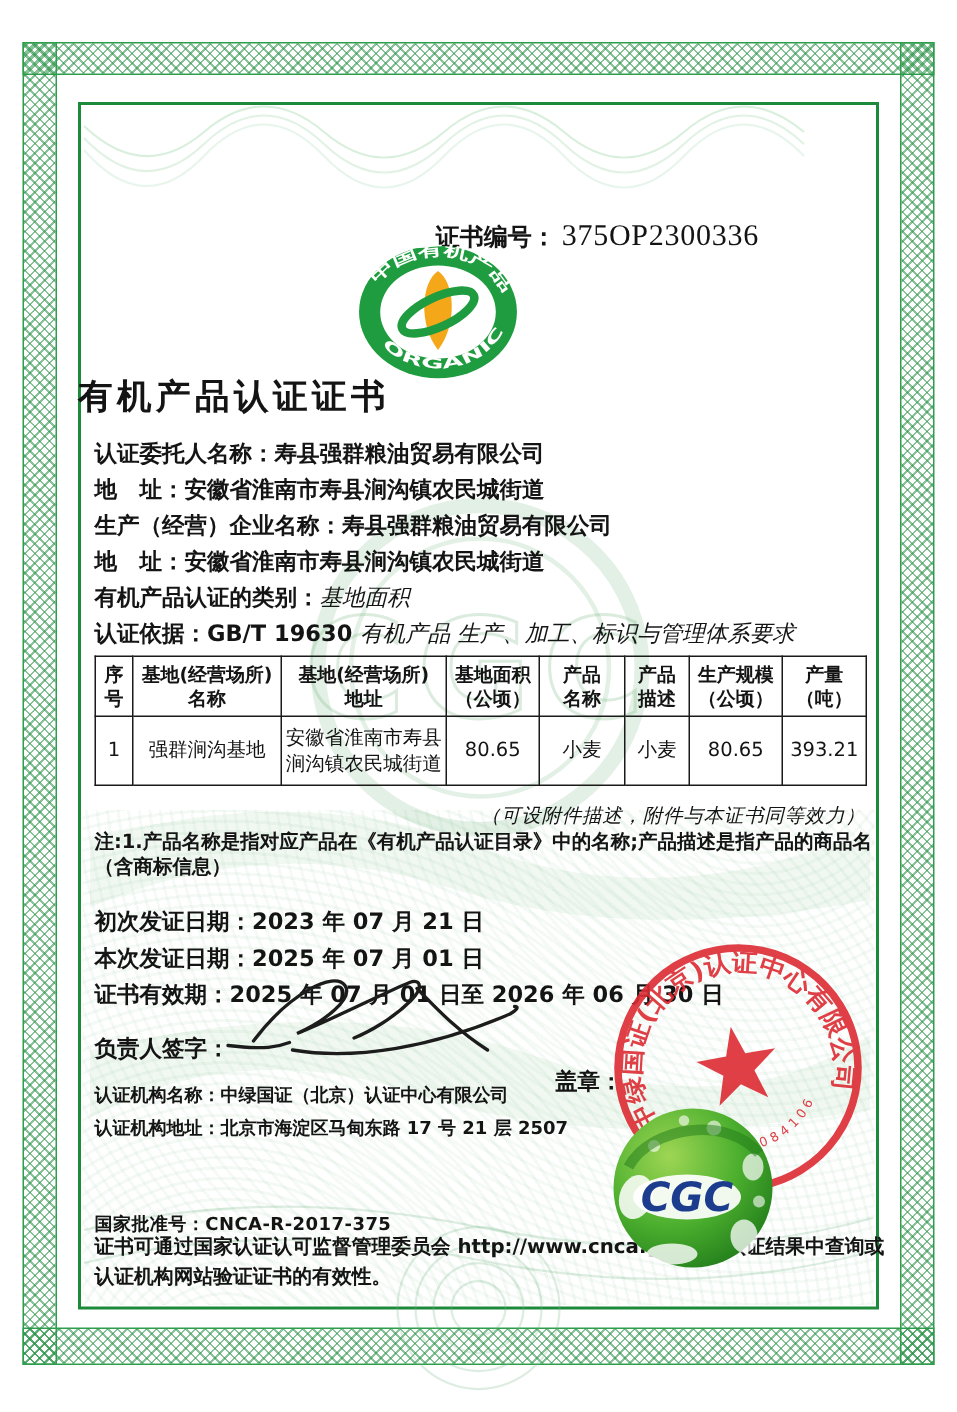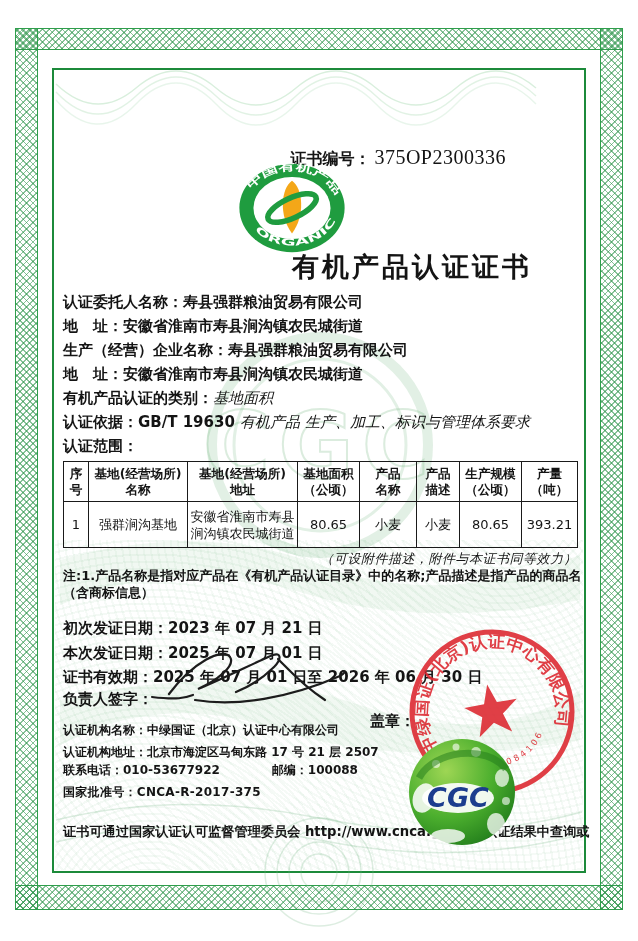--- a/index.html
+++ b/index.html
@@ -34,50 +34,50 @@
 
   
   .content { position:absolute; left:52px; top:68px; width:480px; height:805px; z-index:4; }
 
   .cert-no { position:absolute; top:78px; right:26px; display:flex; align-items:baseline; gap:4px; }
   .cert-no .lab { font-size:16px; font-weight:700; }
   .cert-no .num { font-family:"Liberation Serif","DejaVu Serif",serif; font-size:20px; letter-spacing:.5px;text-align:center; }
 
   .org-logo { position:absolute; top:93px; left:50%; transform:translateX(-50%); }
 
-  .title { position:absolute; top:181px; left:0; right:0; text-align:right;
-           font-size:27px; font-weight:800; letter-spacing:3px; }
+  .title { position:absolute; top:181px; left:0; right:0; text-align:left;
+           font-size:23px; font-weight:800; letter-spacing:3px; }
 
   .body { position:absolute; top:222px; left:11px; width:514px; font-size:15px;
           line-height:24px; font-weight:600; }
   .nw { white-space:nowrap; }
   .kai { font-family:"DejaVu Serif","Liberation Serif",serif; font-style:italic; font-weight:500; }
 
   table.scope { border-collapse:collapse; width:514px; margin-top:3px; table-layout:fixed; }
   table.scope th, table.scope td {
     border:1.2px solid #1a1a1a; text-align:center; vertical-align:middle;
     white-space:pre-line; padding:3px 1px;
   }
   table.scope th { font-size:12.6px; font-weight:600; line-height:16px; height:40px; }
   table.scope td { font-size:13px;  font-weight:400; line-height:17px; height:46px; }
 
-  .attach-note { text-align:right; font-size:13px; margin-top:3px; letter-spacing:.5px; line-height:16px; }
+  .attach-note { text-align:right; font-size:13px; margin-top:13px; letter-spacing:.5px; line-height:16px; }
   .declaration { margin-top:2px; font-size:14px; line-height:19px; white-space:nowrap; }
   .note-line   { font-size:13px; line-height:17px; white-space:nowrap; }
   .dates { margin-top:15px; }
   .dates div { line-height:24.5px; white-space:nowrap; }
 
   .sign-label { position:absolute; left:11px; top:622px; font-size:15px; font-weight:600; }
   .seal-label { position:absolute; left:318px; top:644px; font-size:15px; font-weight:600; }
   .signature  { position:absolute; left:85px; top:572px; }
 
   .agency-line { position:absolute; left:11px; font-size:12px; font-weight:600; white-space:nowrap; }
   .ag-name { top:654px; } .ag-addr { top:676px; }
   .ag-phone { top:694px; } .ag-phone .postal { margin-left:52px; }
-  .ag-approval { top:716px; letter-spacing:.3px; }
+  .ag-approval { top:740px; letter-spacing:.3px; }
 
   .footer { position:absolute; left:11px; top:754px; width:512px;
             font-size:13.2px; font-weight:600; line-height:20px; }
   .footer div { white-space:nowrap; }
 
   .stamp { position:absolute; left:402px; top:622px; width:180px; height:180px; z-index:6; opacity:.9; }
   .cgc-globe { position:absolute; left:406px; top:736px; width:112px; height:112px; z-index:7; }
 </style>
 </head>
 <body>
@@ -154,21 +154,20 @@
       </div>
       <div class="nw">
         <span>地　址：</span><span>安徽省淮南市寿县涧沟镇农民城街道</span>
       </div>
       <div class="nw">
         <span>有机产品认证的类别：</span><span class="kai">基地面积</span>
       </div>
       <div class="nw">
         <span>认证依据：</span><span>GB/T 19630</span>&nbsp;<span class="kai">有机产品 生产、加工、标识与管理体系要求</span>
       </div>
-      <div class="nw">认证范围：</div>
 
       <table class="scope">
         <colgroup>
           <col style="width:25px">
             <col style="width:99px">
             <col style="width:110px">
             <col style="width:62px">
           <col style="width:57px">
             <col style="width:43px">
             <col style="width:62px">
@@ -234,29 +233,27 @@
     </svg>
     <div class="sign-label">负责人签字：</div>
     <div class="seal-label">盖章：</div>
 
     <div class="agency-line ag-name">
       <span>认证机构名称：</span><span>中绿国证（北京）认证中心有限公司</span>
     </div>
     <div class="agency-line ag-addr">
       <span>认证机构地址：</span><span>北京市海淀区马甸东路 17 号 21 层 2507</span>
     </div>
-    <div class="agency-line ag-phone">
-      <span>联系电话：</span><span>010-53677922</span><span class="postal">邮编：</span><span>100088</span>
-    </div>
     <div class="agency-line ag-approval">
       <span>国家批准号：</span><span>CNCA-R-2017-375</span>
     </div>
 
     <div class="footer">
       <div>证书可通过国家认证认可监督管理委员会 http://www.cnca.gov.cn/认证结果中查询或</div>
+      <div>认证机构网站验证证书的有效性。</div>
     </div>
   </div>
 
   <svg class="stamp" viewBox="0 0 180 180">
     <g transform="rotate(-10 90 90)">
       <circle cx="90" cy="90" r="80" fill="none" stroke="#dd2b33" stroke-width="5"></circle>
       <polygon points="90,62 96.5,81.1 116.6,81.3 100.5,93.4 106.5,112.7 90,101 73.5,112.7 79.5,93.4 63.4,81.3 83.5,81.1" fill="#dd2b33"></polygon>
       <defs>
         <path id="sealArc" d="M31,117.5 A65,65 0 1 1 149,117.5"></path>
         <path id="sealBot" d="M45,121.5 A55,55 0 0 0 135,121.5"></path>

